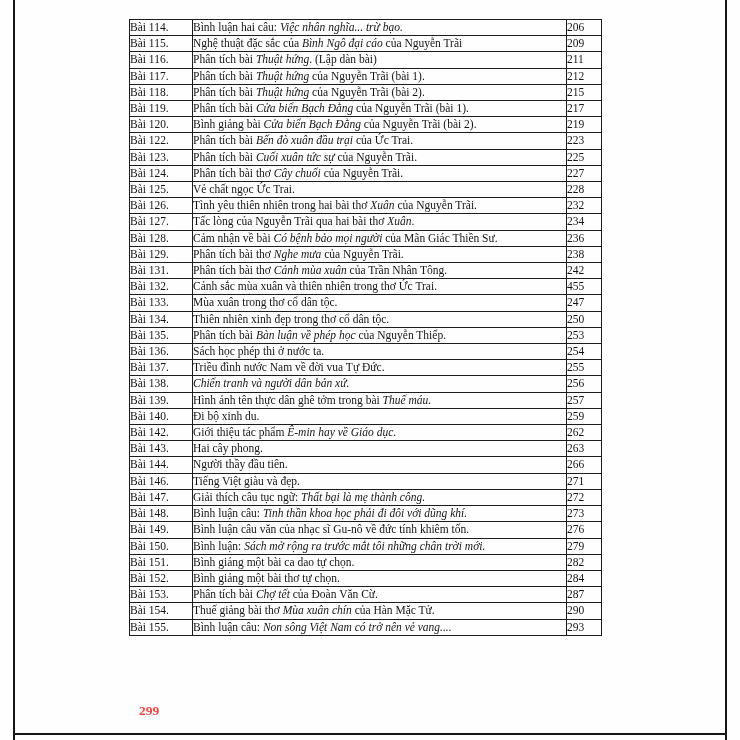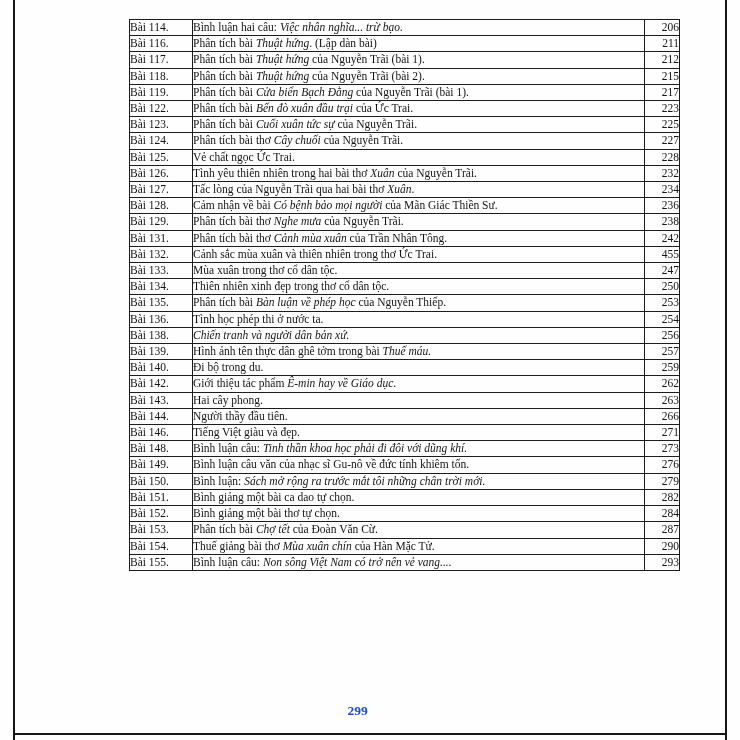--- a/index.html
+++ b/index.html
@@ -10,83 +10,93 @@
     position: relative;
     overflow: hidden;
   }
   .page { position: absolute; inset: 0; background: #fefefe; }
   .edge { position: absolute; background: #161616; }
   .edge-left   { left: 13px;  top: 0; width: 2px; height: 740px; }
   .edge-right  { left: 725px; top: 0; width: 2px; height: 740px; }
   .edge-bottom { left: 13px;  top: 733px; width: 714px; height: 2px; }
 
   table.toc {
-    position: absolute; left: 129px; top: 19px; width: 551px;
+    position: absolute; left: 129px; top: 19px; width: 473px;
     border-collapse: collapse; table-layout: fixed; padding-left: 12px;
   }
   table.toc td {
     border: 1px solid #1c1c1c;
     font-size: 11.5px;
     height: 15.2px;
     line-height: 15.2px;
     padding: 0;
     color: #141414;
     white-space: nowrap;
     overflow: hidden;
     vertical-align: middle;
   }
   td.c-no   { width: 62px; padding-left: 7px; }
   td.c-title{ padding-left: 7px; }
-  td.c-page { width: 34px; text-align: right; padding-right: 5px; }
+  td.c-page { width: 34px; text-align: left; padding-right: 5px; }
   .it { font-style: italic; }
 
   .footer-page {
-    position: absolute; left: 121px; top: 703px; width: 473px;
-    text-align: center;
+    position: absolute; left: 139px; top: 703px; width: 473px;
+    text-align: left;
     font-weight: bold;
     font-size: 13.5px;
-    color: #1d4ed8;
+    color: #ef4444;
   }
 </style>
 </head>
 <body>
 
 <div class="page">
   <div class="edge edge-left"></div>
   <div class="edge edge-right"></div>
   <div class="edge edge-bottom"></div>
 
   <table class="toc">
     <tbody>
         <tr>
           <td class="c-no">Bài 114.</td>
           <td class="c-title"><span>Bình luận hai câu: </span><span class="it">Việc nhân nghĩa... trừ bạo.</span></td>
           <td class="c-page">206</td>
         </tr>
         <tr>
+          <td class="c-no">Bài 115.</td>
+          <td class="c-title"><span>Nghệ thuật đặc sắc của </span><span class="it">Bình Ngô đại cáo</span><span> của Nguyễn Trãi</span></td>
+          <td class="c-page">209</td>
+        </tr>
+        <tr>
           <td class="c-no">Bài 116.</td>
           <td class="c-title"><span>Phân tích bài </span><span class="it">Thuật hứng</span><span>. (Lập dàn bài)</span></td>
           <td class="c-page">211</td>
         </tr>
         <tr>
           <td class="c-no">Bài 117.</td>
           <td class="c-title"><span>Phân tích bài </span><span class="it">Thuật hứng</span><span> của Nguyễn Trãi (bài 1).</span></td>
           <td class="c-page">212</td>
         </tr>
         <tr>
           <td class="c-no">Bài 118.</td>
           <td class="c-title"><span>Phân tích bài </span><span class="it">Thuật hứng</span><span> của Nguyễn Trãi (bài 2).</span></td>
           <td class="c-page">215</td>
         </tr>
         <tr>
           <td class="c-no">Bài 119.</td>
           <td class="c-title"><span>Phân tích bài </span><span class="it">Cửa biển Bạch Đằng</span><span> của Nguyễn Trãi (bài 1).</span></td>
           <td class="c-page">217</td>
         </tr>
         <tr>
+          <td class="c-no">Bài 120.</td>
+          <td class="c-title"><span>Bình giảng bài </span><span class="it">Cửa biển Bạch Đằng</span><span> của Nguyễn Trãi (bài 2).</span></td>
+          <td class="c-page">219</td>
+        </tr>
+        <tr>
           <td class="c-no">Bài 122.</td>
           <td class="c-title"><span>Phân tích bài </span><span class="it">Bến đò xuân đầu trại</span><span> của Ức Trai.</span></td>
           <td class="c-page">223</td>
         </tr>
         <tr>
           <td class="c-no">Bài 123.</td>
           <td class="c-title"><span>Phân tích bài </span><span class="it">Cuối xuân tức sự</span><span> của Nguyễn Trãi.</span></td>
           <td class="c-page">225</td>
         </tr>
         <tr>
@@ -139,36 +149,41 @@
           <td class="c-title"><span>Thiên nhiên xinh đẹp trong thơ cổ dân tộc.</span></td>
           <td class="c-page">250</td>
         </tr>
         <tr>
           <td class="c-no">Bài 135.</td>
           <td class="c-title"><span>Phân tích bài </span><span class="it">Bàn luận về phép học</span><span> của Nguyễn Thiếp.</span></td>
           <td class="c-page">253</td>
         </tr>
         <tr>
           <td class="c-no">Bài 136.</td>
-          <td class="c-title"><span>Tình học phép thi ở nước ta.</span></td>
+          <td class="c-title"><span>Sách học phép thi ở nước ta.</span></td>
           <td class="c-page">254</td>
+        </tr>
+        <tr>
+          <td class="c-no">Bài 137.</td>
+          <td class="c-title"><span>Triều đình nước Nam về đời vua Tự Đức.</span></td>
+          <td class="c-page">255</td>
         </tr>
         <tr>
           <td class="c-no">Bài 138.</td>
           <td class="c-title"><span class="it">Chiến tranh và người dân bản xứ.</span></td>
           <td class="c-page">256</td>
         </tr>
         <tr>
           <td class="c-no">Bài 139.</td>
           <td class="c-title"><span>Hình ảnh tên thực dân ghê tởm trong bài </span><span class="it">Thuế máu.</span></td>
           <td class="c-page">257</td>
         </tr>
         <tr>
           <td class="c-no">Bài 140.</td>
-          <td class="c-title"><span>Đi bộ trong du.</span></td>
+          <td class="c-title"><span>Đi bộ xinh du.</span></td>
           <td class="c-page">259</td>
         </tr>
         <tr>
           <td class="c-no">Bài 142.</td>
           <td class="c-title"><span>Giới thiệu tác phẩm </span><span class="it">Ê-min hay về Giáo dục</span><span>.</span></td>
           <td class="c-page">262</td>
         </tr>
         <tr>
           <td class="c-no">Bài 143.</td>
           <td class="c-title"><span>Hai cây phong.</span></td>
@@ -178,20 +193,25 @@
           <td class="c-no">Bài 144.</td>
           <td class="c-title"><span>Người thầy đầu tiên.</span></td>
           <td class="c-page">266</td>
         </tr>
         <tr>
           <td class="c-no">Bài 146.</td>
           <td class="c-title"><span>Tiếng Việt giàu và đẹp.</span></td>
           <td class="c-page">271</td>
         </tr>
         <tr>
+          <td class="c-no">Bài 147.</td>
+          <td class="c-title"><span>Giải thích câu tục ngữ: </span><span class="it">Thất bại là mẹ thành công.</span></td>
+          <td class="c-page">272</td>
+        </tr>
+        <tr>
           <td class="c-no">Bài 148.</td>
           <td class="c-title"><span>Bình luận câu: </span><span class="it">Tinh thần khoa học phải đi đôi với dũng khí.</span></td>
           <td class="c-page">273</td>
         </tr>
         <tr>
           <td class="c-no">Bài 149.</td>
           <td class="c-title"><span>Bình luận câu văn của nhạc sĩ Gu-nô về đức tính khiêm tốn.</span></td>
           <td class="c-page">276</td>
         </tr>
         <tr>

